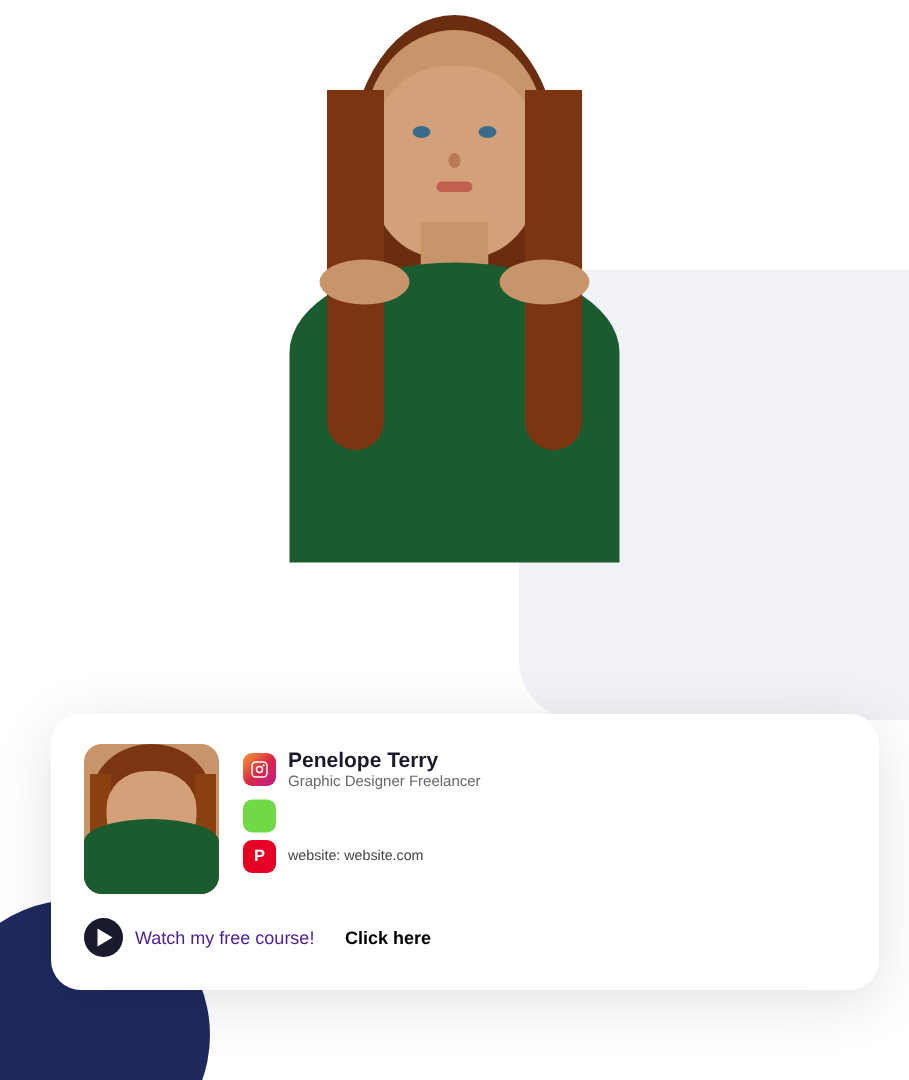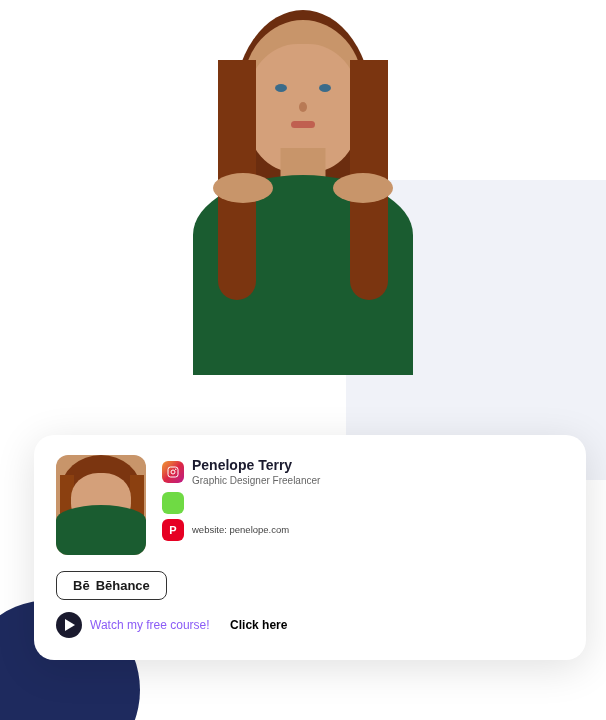--- a/index.html
+++ b/index.html
@@ -406,21 +406,21 @@
       width: 0;
       height: 0;
       border-top: 6px solid transparent;
       border-bottom: 6px solid transparent;
       border-left: 10px solid #ffffff;
       margin-left: 2px;
     }
 
     .watch-text {
       font-size: 12px;
-      color: #8b5cf6;
+      color: #4c1d95;
     }
 
     .watch-link {
       font-size: 12px;
       color: #000000;
       font-weight: 700;
       cursor: pointer;
       text-align: right;
     }
   </style>
@@ -485,33 +485,29 @@
             <div class="social-icon icon-upwork">
               <span style="font-size:9px;font-weight:800;color:#fff;padding-left:48px;">Up</span>
             </div>
           </div>
 
           <div class="card-info-row">
             <div class="social-icon icon-pinterest">
               <span style="font-size:11px;font-weight:800;color:#fff;">P</span>
             </div>
             <span class="card-detail-text">
-              <span>website:</span>&nbsp;<span>penelope.com</span>
+              <span>website:</span>&nbsp;<span>website.com</span>
             </span>
           </div>
 
         </div>
       </div>
     </div>
 
     
-    <button class="behance-btn">
-      <span class="behance-logo">Bē</span>
-      <span>Bēhance</span>
-    </button>
 
     
     <div class="watch-row">
       <div class="play-icon">
         <div class="play-triangle"></div>
       </div>
       <span class="watch-text">Watch my free course!</span>&nbsp;
       <span class="watch-link">Click here</span>
     </div>
 

